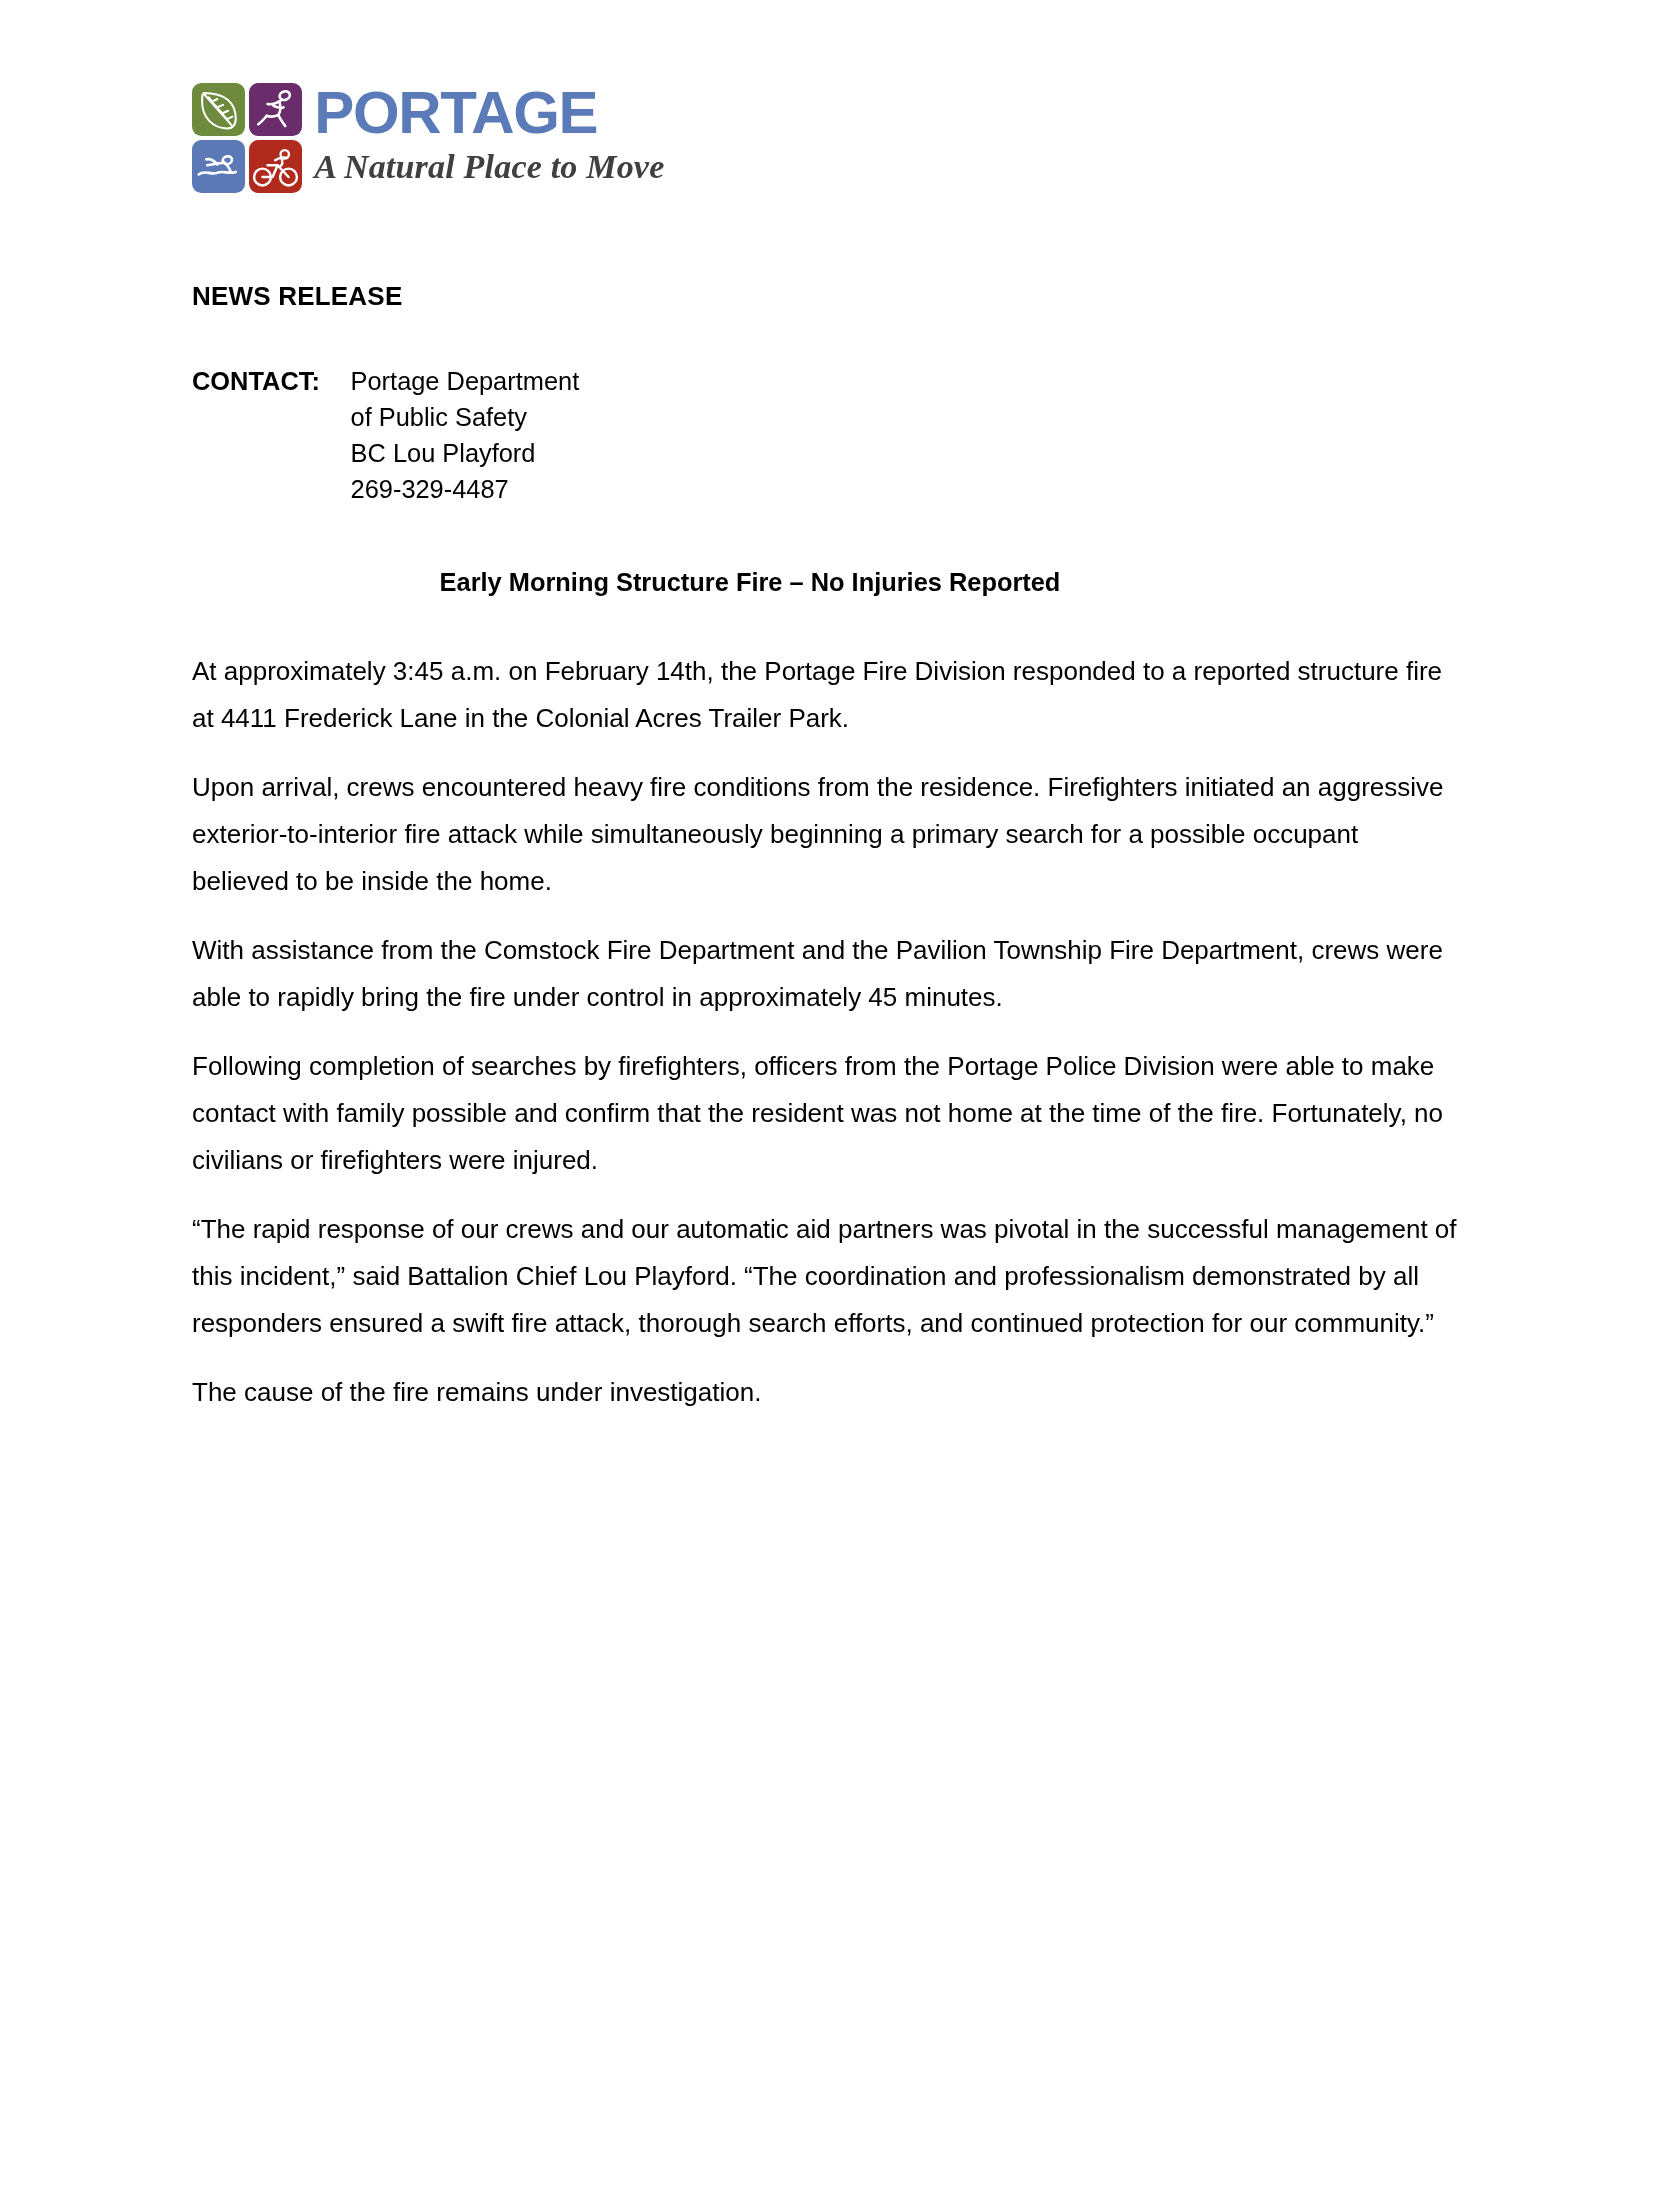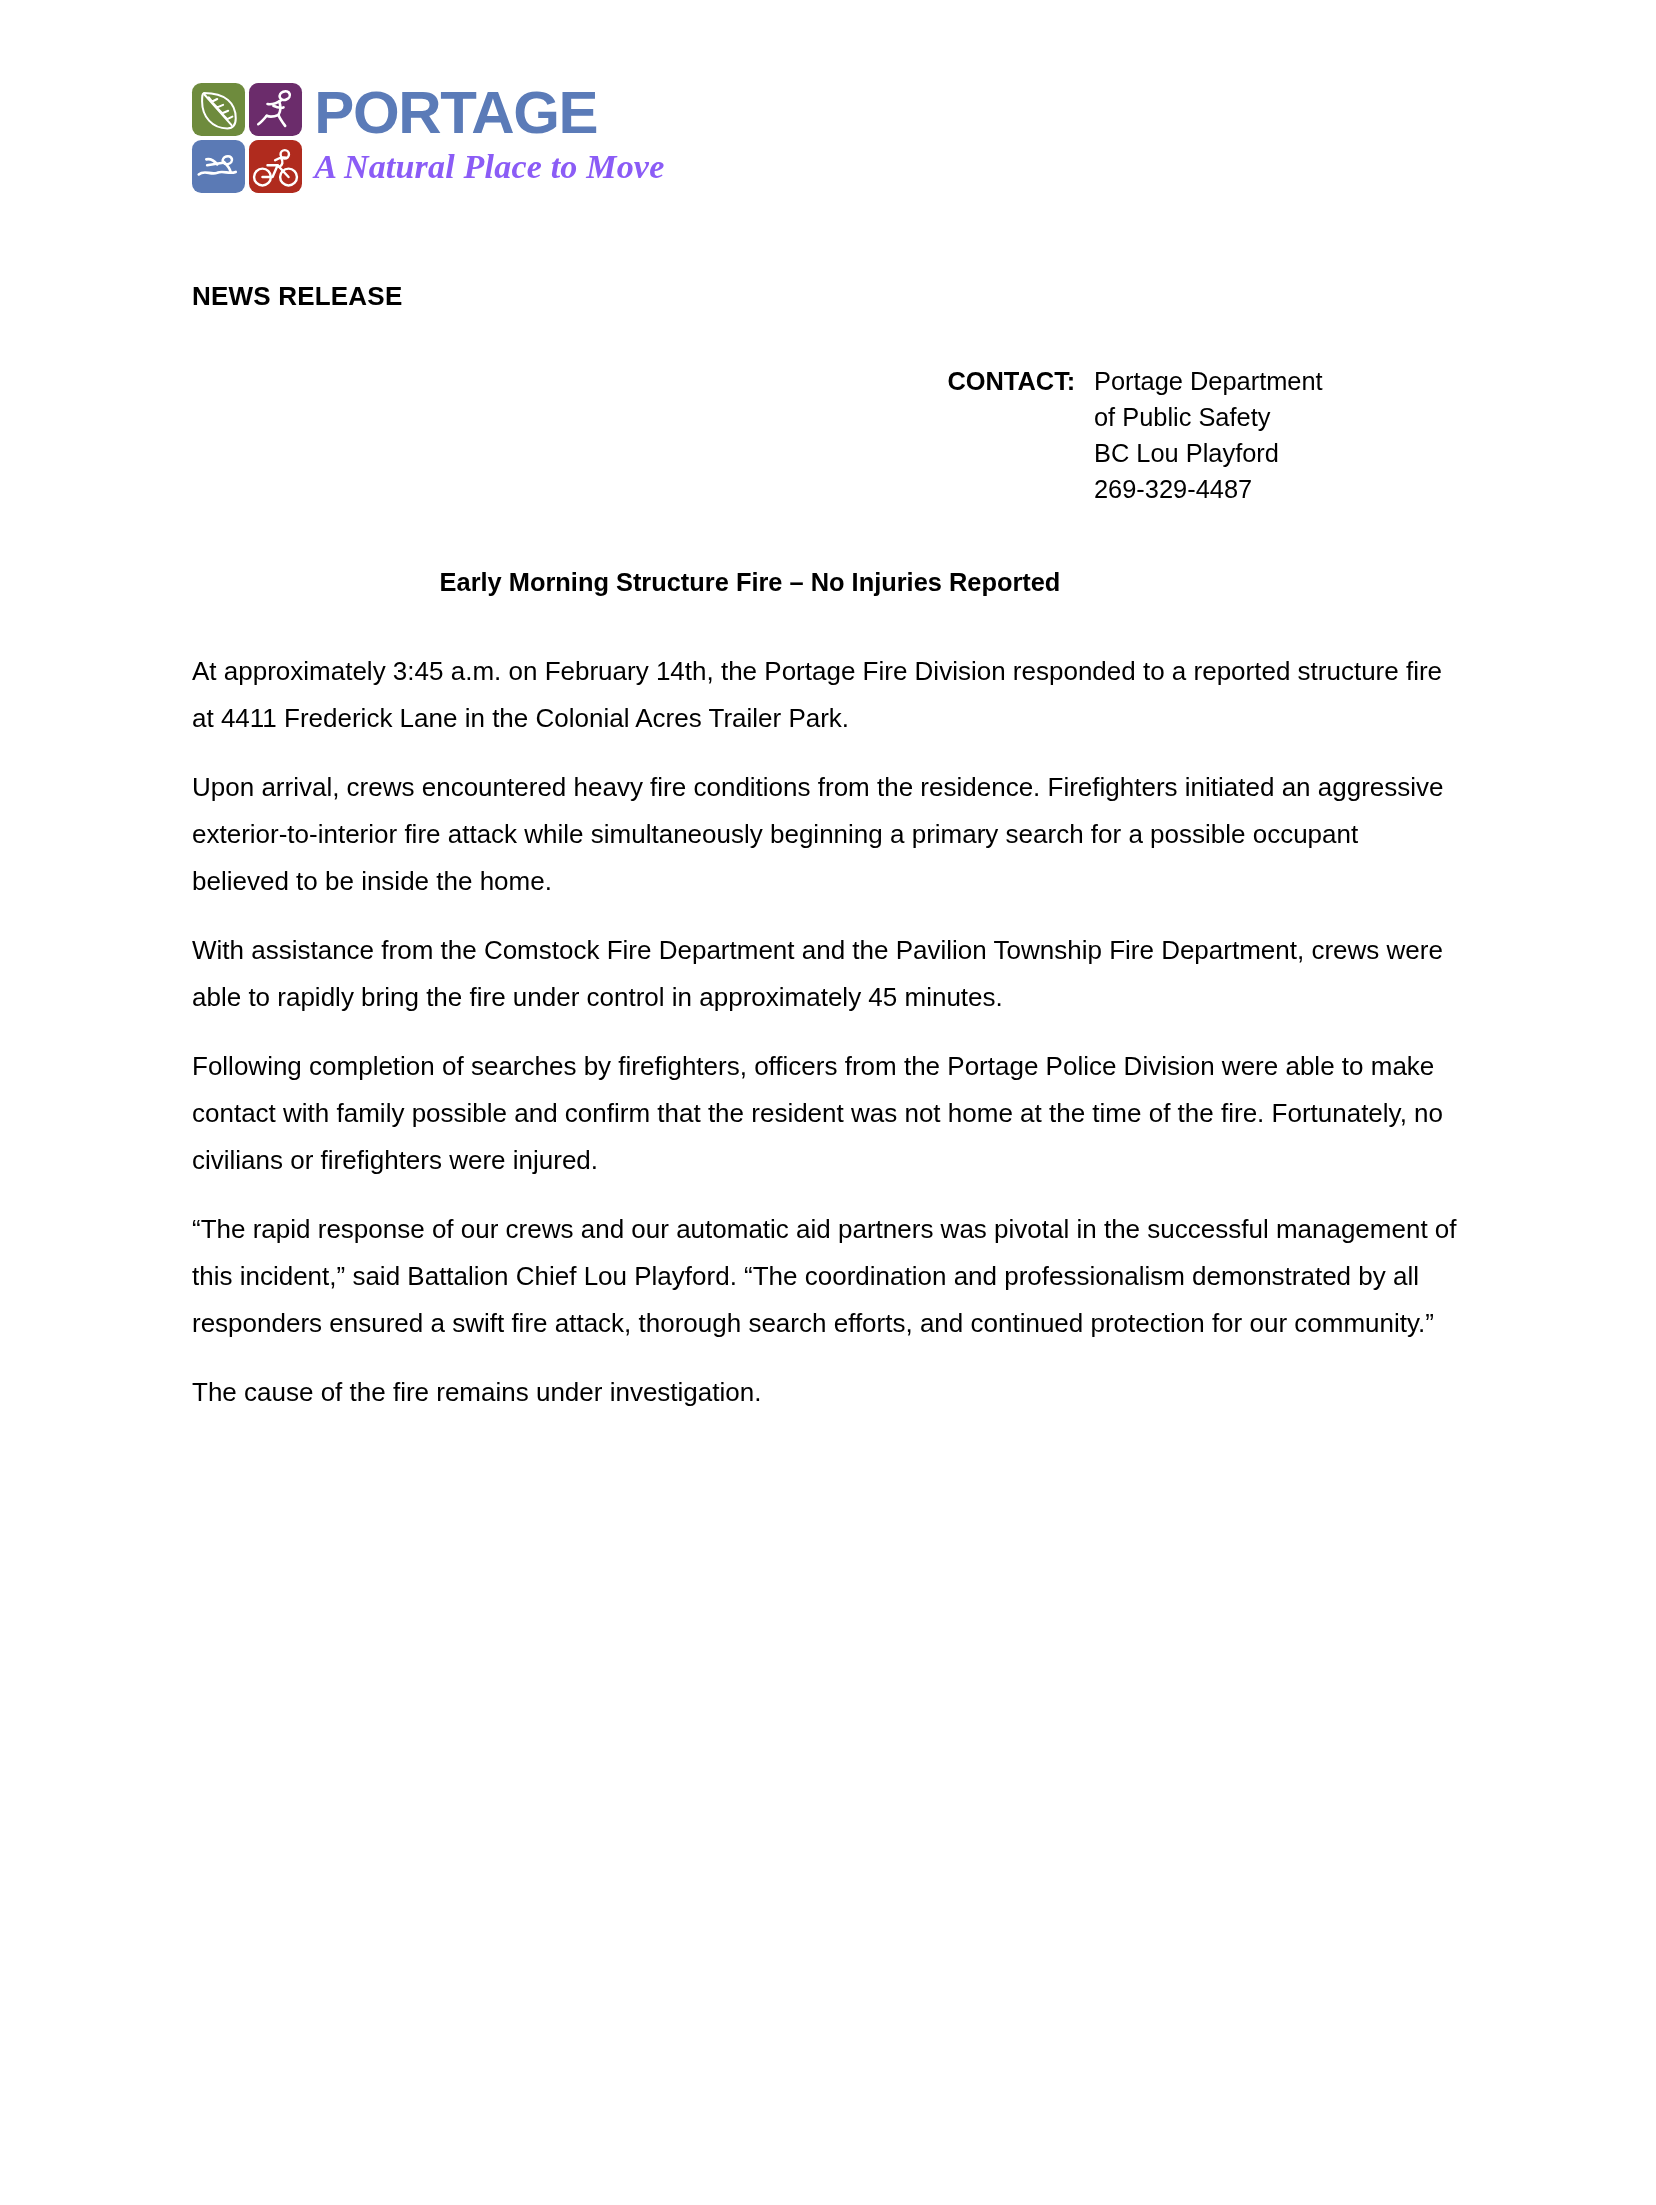--- a/index.html
+++ b/index.html
@@ -63,21 +63,21 @@
     color: #5b7bb8;
     white-space: nowrap;
   }
   .tagline {
     font-family: "Liberation Serif", serif;
     font-style: italic;
     font-weight: bold;
     font-size: 34px;
     line-height: 39px;
     letter-spacing: 0.2px;
-    color: #8b5cf6;
+    color: #404040;
     margin-top: 5.1px;
     white-space: nowrap;
   }
 
   
   .doc {
     position: absolute;
     left: 192px;
     top: 280px;
     width: 1272px;
@@ -88,23 +88,24 @@
     font-weight: bold;
     font-size: 26px;
     line-height: 32px;
     letter-spacing: 0.2px;
     margin: 0 0 51px 0;
     padding-right: 93px;
   }
 
   .contact-block {
     display: flex;
-    justify-content: flex-end;
+    justify-content: flex-start;
     margin: 0 0 58px 0;
     padding-right: 73px;
+    gap: 12px;
   }
   .contact-label {
     font-weight: bold;
     font-size: 25.4px;
     line-height: 36px;
     white-space: nowrap;
     padding-top: 0;
   }
   .contact-lines {
     margin-left: 18.7px;

